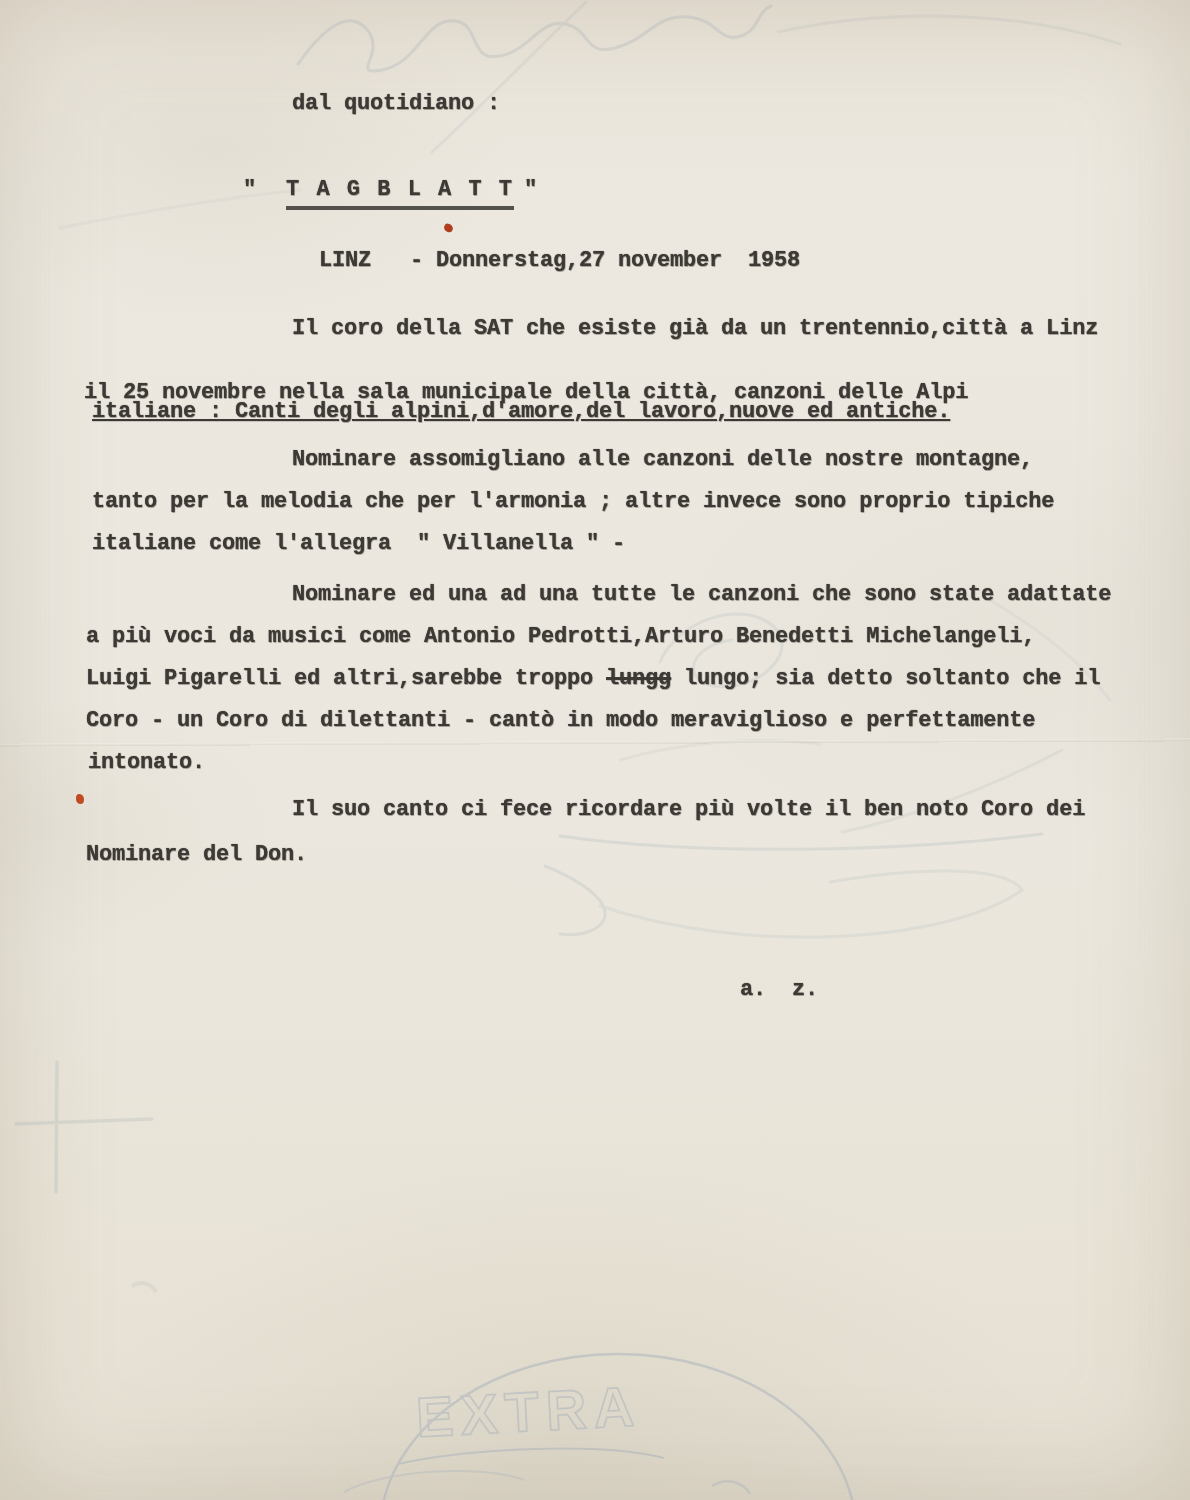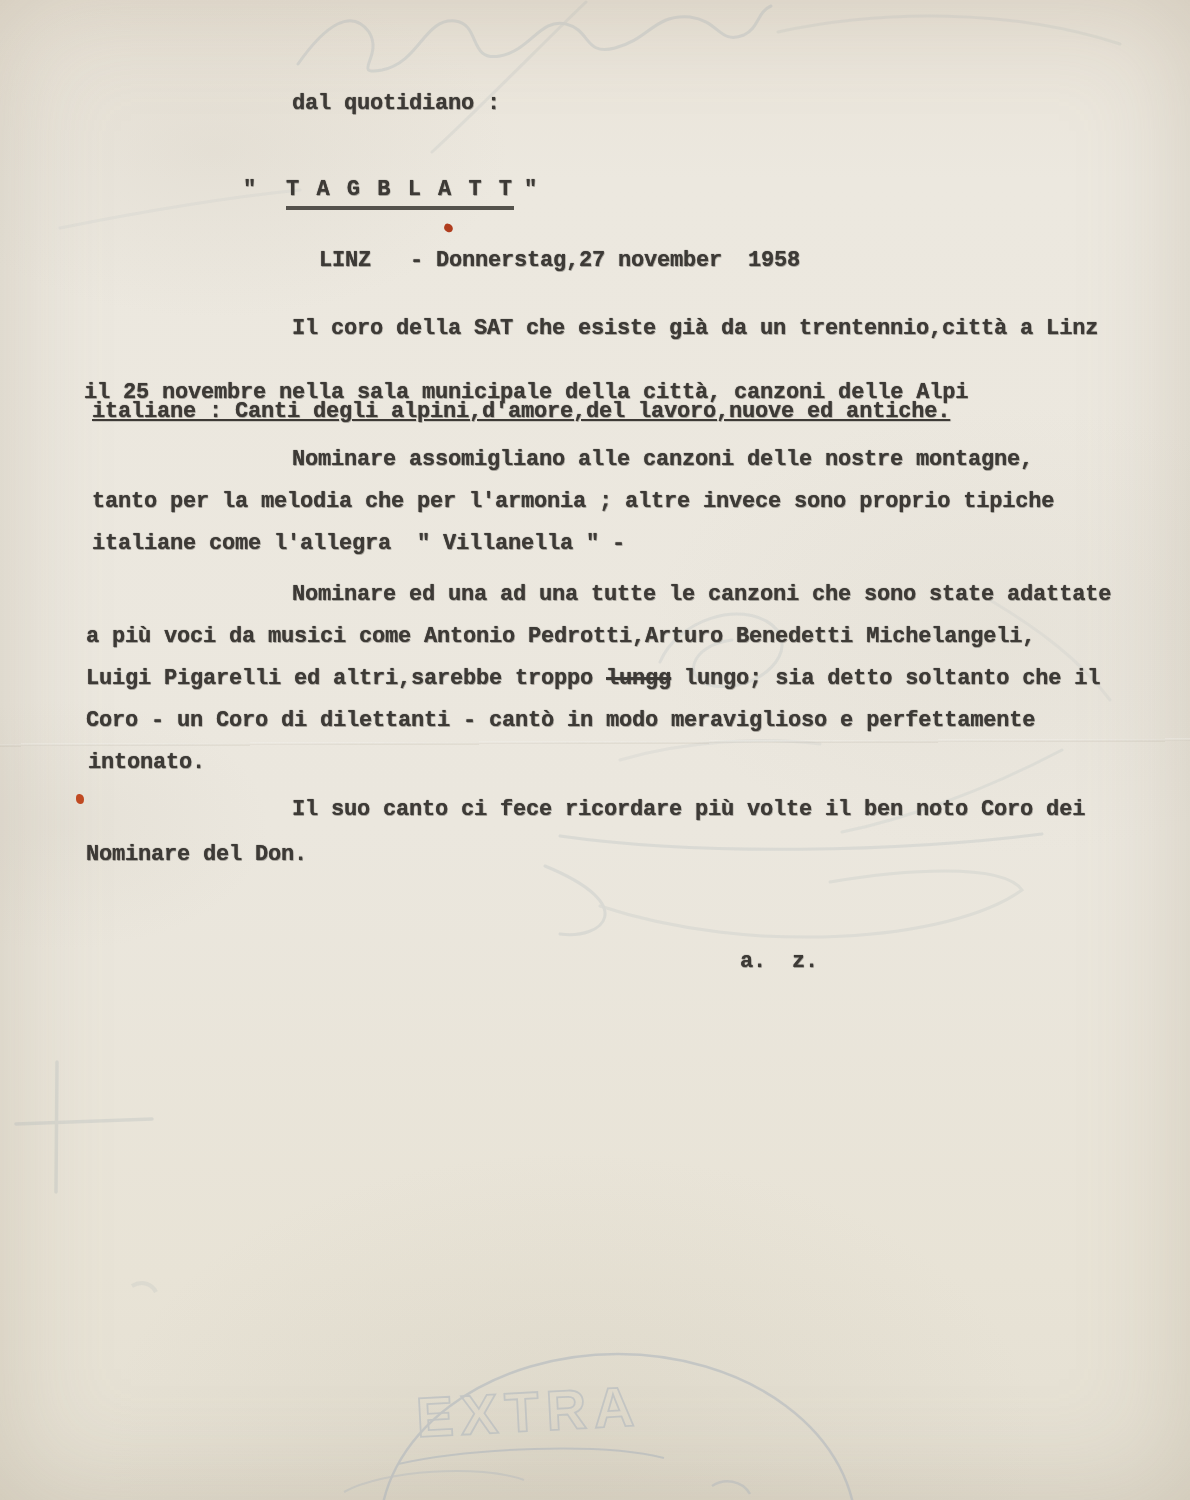--- a/index.html
+++ b/index.html
@@ -117,16 +117,16 @@
 
     <div class="tline" style="left:292px;top:583px;text-align:right;">Nominare ed una ad una tutte le canzoni che sono state adattate</div>
     <div class="tline" style="left:86px;top:625px;">a più voci da musici come Antonio Pedrotti,Arturo Benedetti Michelangeli,</div>
     <div class="tline" style="left:86px;top:667px;"><span>Luigi Pigarelli ed altri,sarebbe troppo </span><span class="struck">lungg</span><span> lungo; sia detto soltanto che il</span></div>
     <div class="tline" style="left:86px;top:709px;">Coro - un Coro di dilettanti - cantò in modo meraviglioso e perfettamente</div>
     <div class="tline" style="left:88px;top:751px;">intonato.</div>
 
     <div class="tline" style="left:292px;top:798px;">Il suo canto ci fece ricordare più volte il ben noto Coro dei</div>
     <div class="tline" style="left:86px;top:843px;">Nominare del Don.</div>
 
-    <div class="tline" style="left:740px;top:950px;">a.  z.</div>
+    <div class="tline" style="left:740px;top:978px;">a.  z.</div>
   </div>
 
 </div>
 
 </body></html>

